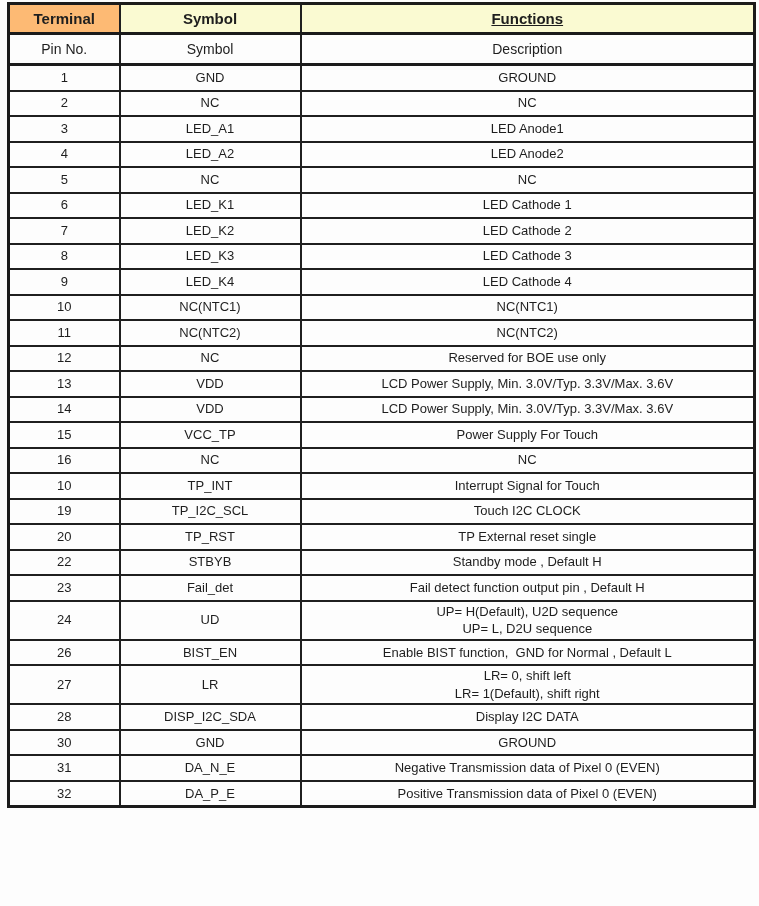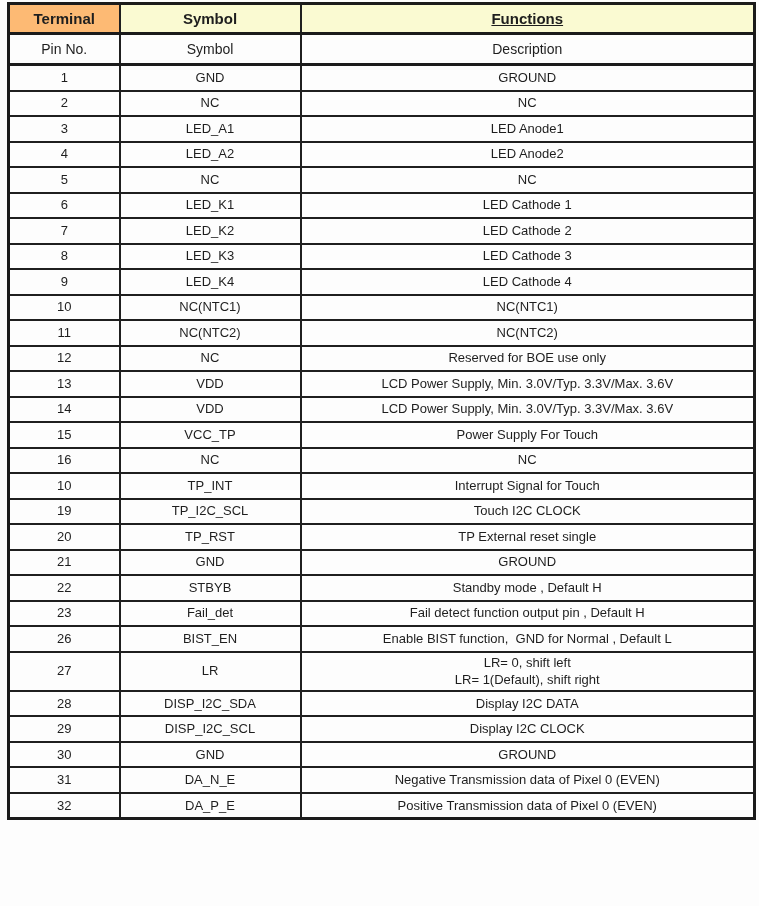--- a/index.html
+++ b/index.html
@@ -182,38 +182,39 @@
       <td class="desc-cell">Touch I2C CLOCK</td>
     </tr>
 
 
     <tr class="data-row">
       <td class="pin-cell">20</td>
       <td class="symbol-cell">TP_RST</td>
       <td class="desc-cell">TP External reset single</td>
     </tr>
 
-    <tr class="data-row">
-      <td class="pin-cell">21</td>
-      <td class="symbol-cell">GND</td>
-      <td class="desc-cell">GROUND</td>
-    </tr>
 
     <tr class="data-row">
       <td class="pin-cell">22</td>
       <td class="symbol-cell">STBYB</td>
       <td class="desc-cell">Standby mode , Default H</td>
     </tr>
 
     <tr class="data-row">
       <td class="pin-cell">23</td>
       <td class="symbol-cell">Fail_det</td>
       <td class="desc-cell">Fail detect function output pin , Default H</td>
     </tr>
 
+    <tr class="data-row">
+      <td class="pin-cell">24</td>
+      <td class="symbol-cell">UD</td>
+      <td class="desc-cell">UP= H(Default), U2D sequence
+UP= L, D2U sequence</td>
+    </tr>
 
 
     <tr class="data-row">
       <td class="pin-cell">26</td>
       <td class="symbol-cell">BIST_EN</td>
       <td class="desc-cell">Enable BIST function,  GND for Normal , Default L</td>
     </tr>
 
     <tr class="data-row">
       <td class="pin-cell">27</td>
@@ -221,25 +222,20 @@
       <td class="desc-cell">LR= 0, shift left
 LR= 1(Default), shift right</td>
     </tr>
 
     <tr class="data-row">
       <td class="pin-cell">28</td>
       <td class="symbol-cell">DISP_I2C_SDA</td>
       <td class="desc-cell">Display I2C DATA</td>
     </tr>
 
-    <tr class="data-row">
-      <td class="pin-cell">29</td>
-      <td class="symbol-cell">DISP_I2C_SCL</td>
-      <td class="desc-cell">Display I2C CLOCK</td>
-    </tr>
 
     <tr class="data-row">
       <td class="pin-cell">30</td>
       <td class="symbol-cell">GND</td>
       <td class="desc-cell">GROUND</td>
     </tr>
 
     <tr class="data-row">
       <td class="pin-cell">31</td>
       <td class="symbol-cell">DA_N_E</td>

